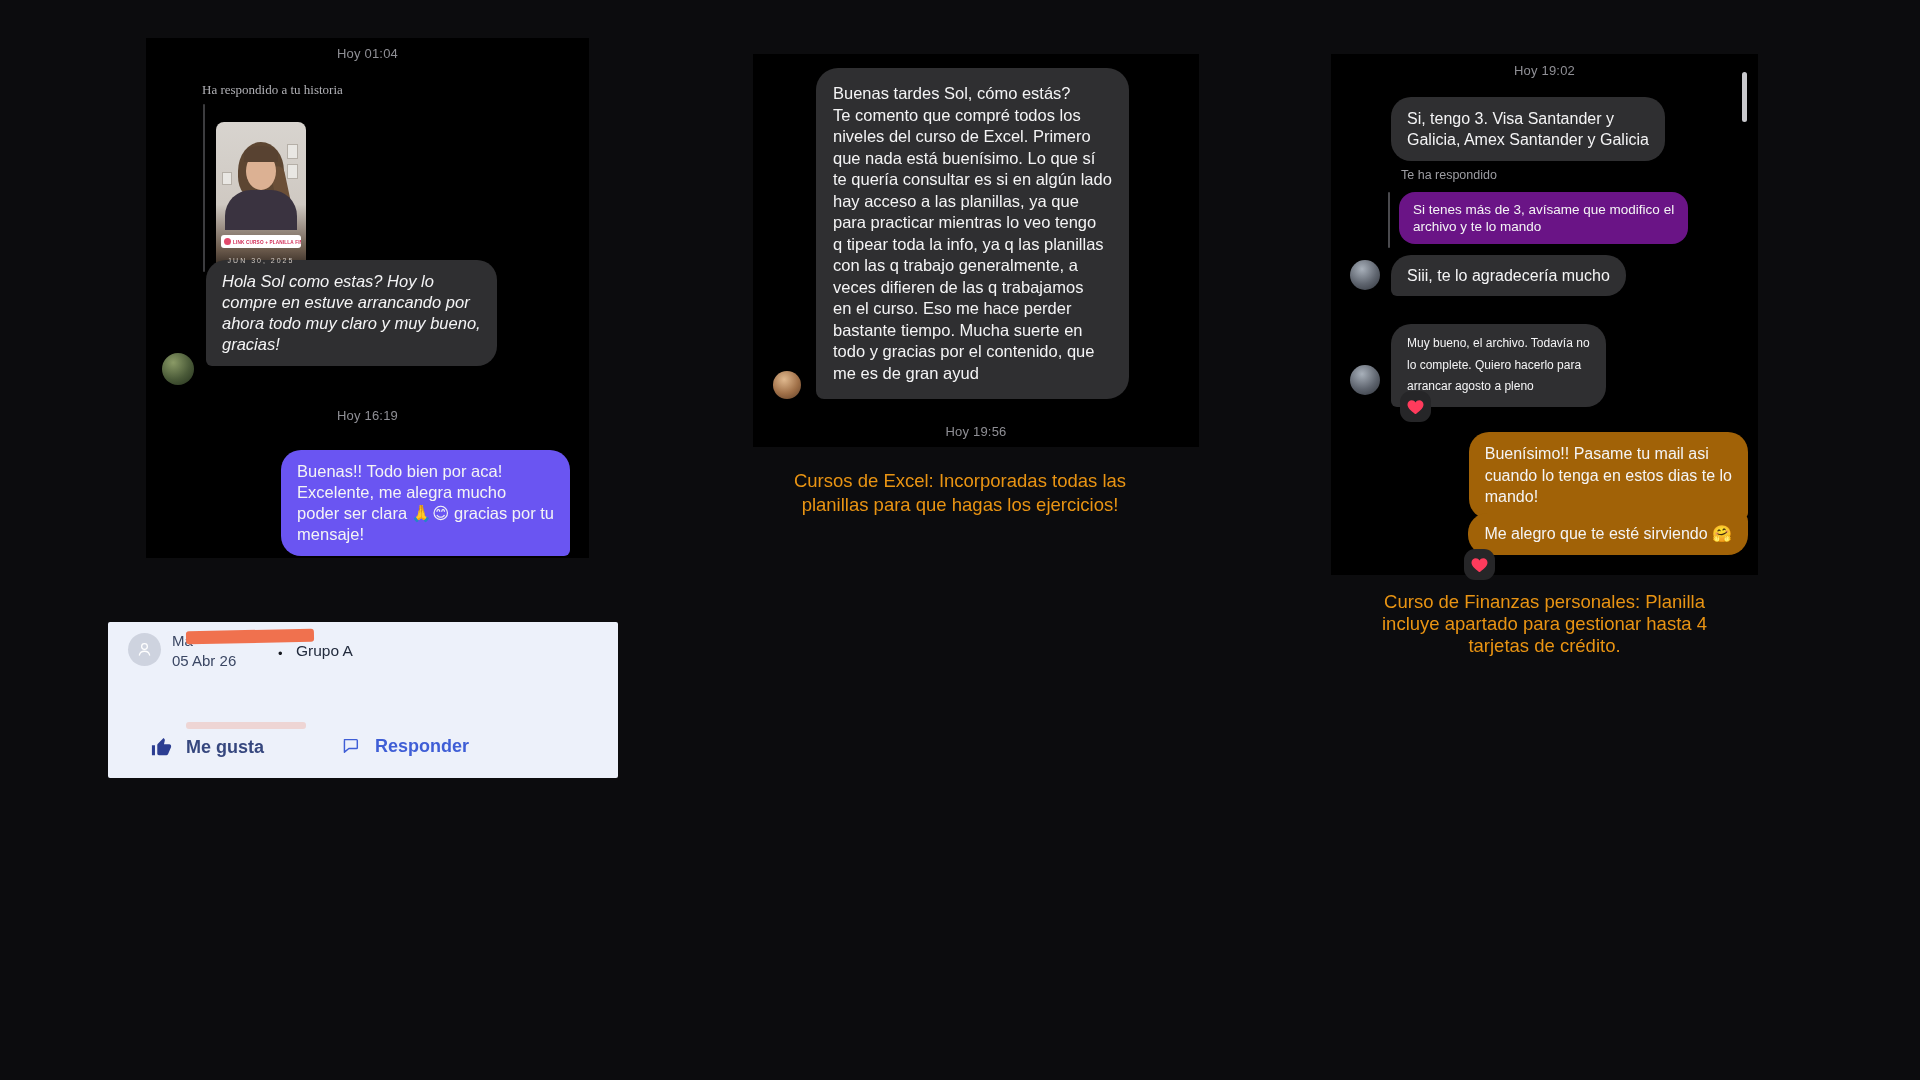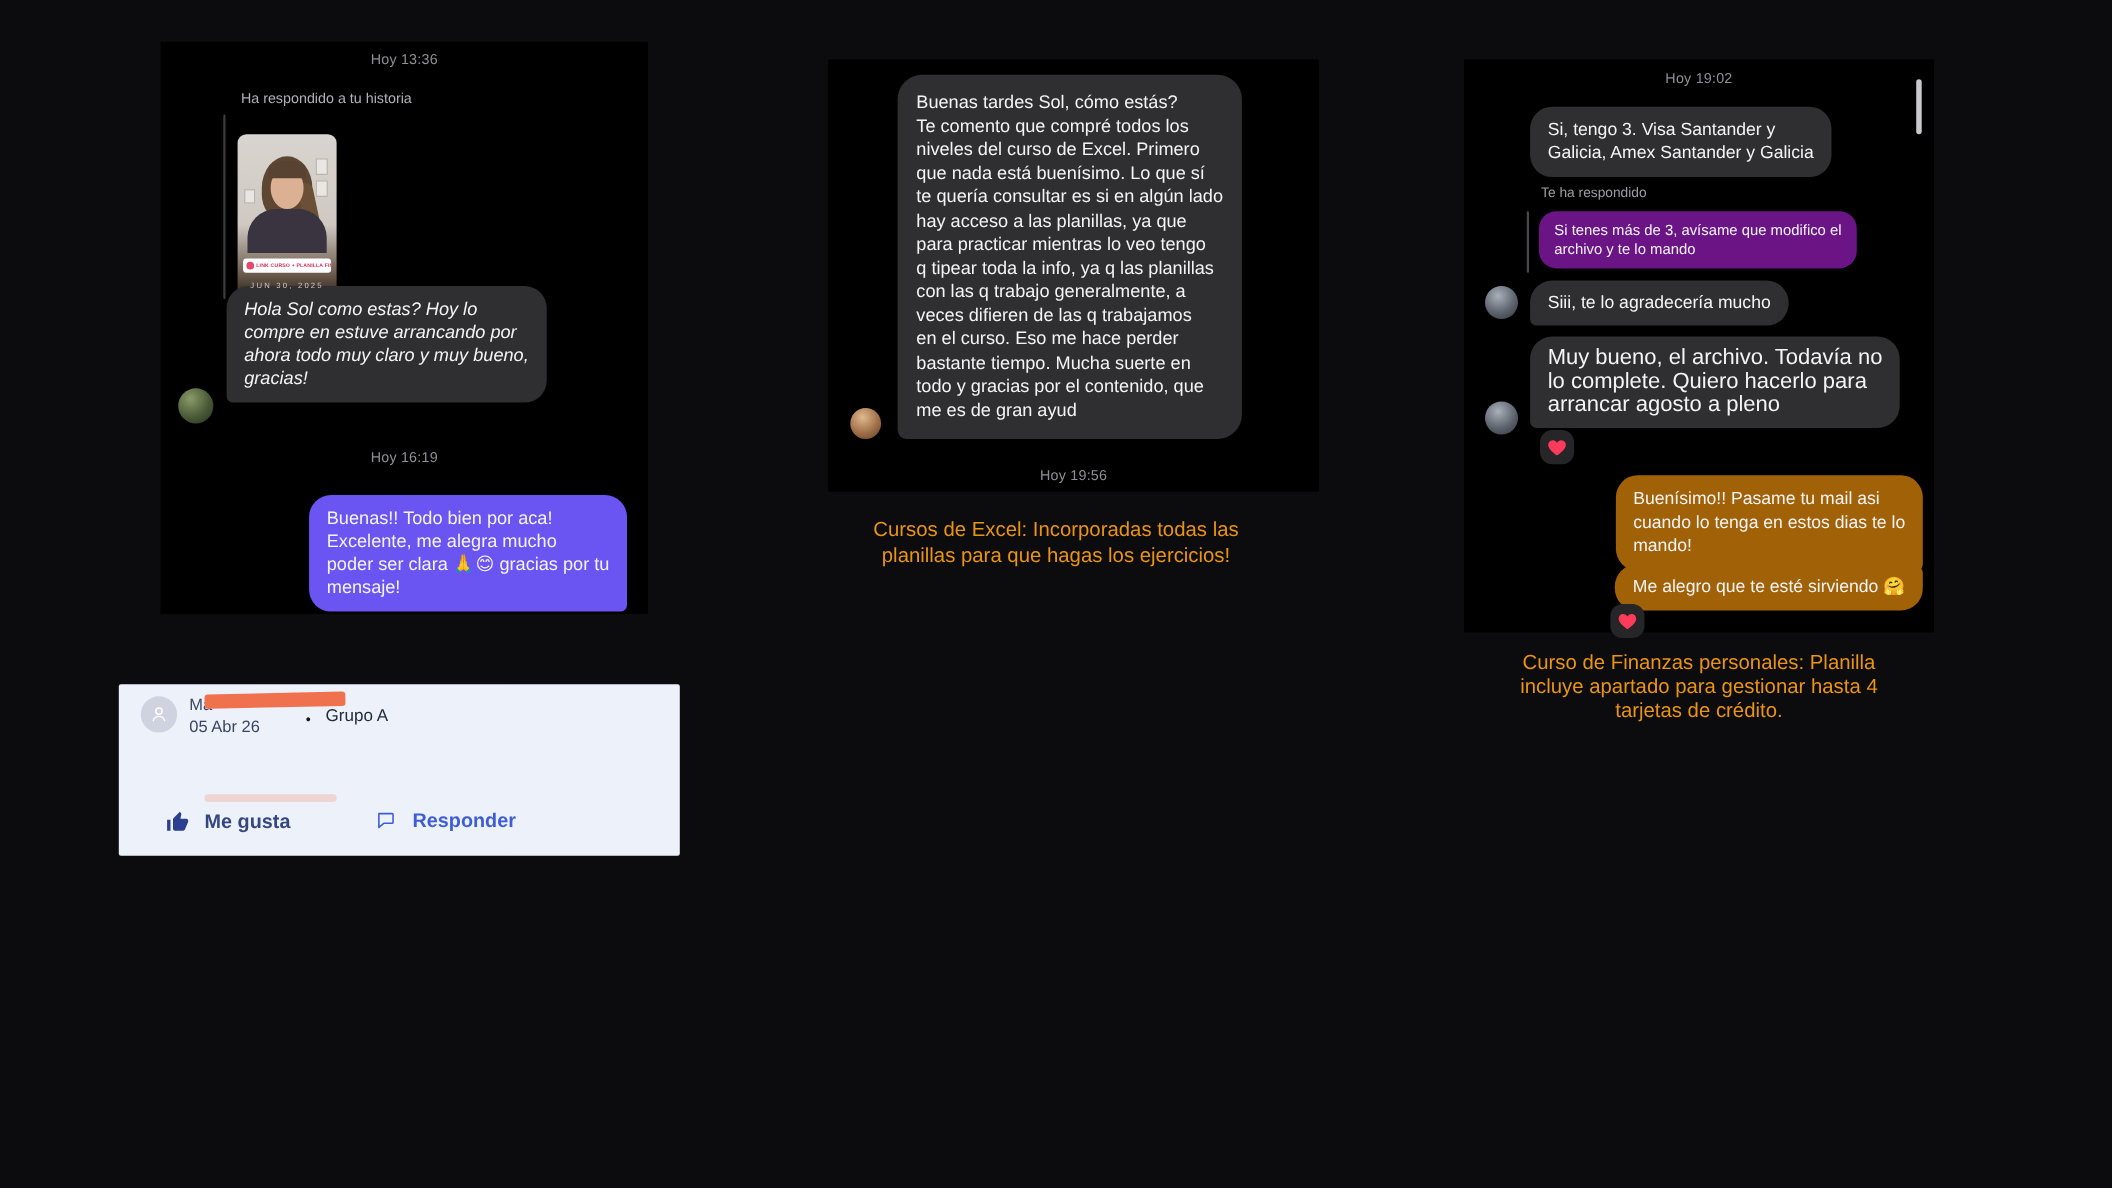--- a/index.html
+++ b/index.html
@@ -77,23 +77,23 @@
   .redact.faint { background:rgba(240,113,78,.22); transform:none; }
   .action-label { font-size:18px; font-weight:600; }
   .like-label { color:#36477e; }
   .reply-label { color:#3f5ed6;text-align:right; }
 </style>
 </head>
 <body>
 
 <div class="panel" style="left:146px; top:38px; width:443px; height:520px;">
 
-  <div class="abs ts" style="top:8px;">Hoy 13:36</div>
-
-  <div class="abs muted-label" style="left:73px; top:44px;">Ha respondido a tu historia</div>
+  <div class="abs ts" style="top:8px;">Hoy 01:04</div>
+
+  <div class="abs muted-label" style="left:56px; top:44px;font-family:Liberation Serif, serif;">Ha respondido a tu historia</div>
 
   <div class="abs story-line" style="left:57px; top:66px; height:168px;"></div>
 
   <div class="abs story-thumb" style="left:70px; top:84px; width:90px; height:150px;">
     <div class="frame" style="right:8px; top:22px; width:11px; height:15px;"></div>
     <div class="frame" style="right:8px; top:42px; width:11px; height:15px;"></div>
     <div class="frame" style="left:6px; top:50px; width:10px; height:13px;"></div>
     <div class="hair"></div>
     <div class="ponytail"></div>
     <div class="face"></div>
@@ -159,21 +159,21 @@
 
   <div class="abs reply-quote-line" style="left:57px; top:138px; height:56px;"></div>
 
   <div class="abs bubble quoted preline" style="left:68px; top:138px;">Si tenes más de 3, avísame que modifico el
 archivo y te lo mando</div>
 
   <div class="abs avatar av3" style="left:19px; top:206px; width:30px; height:30px;"></div>
 
   <div class="abs bubble" style="left:60px; top:201px; font-size:16px; line-height:21px; padding:10px 16px; border-bottom-left-radius:6px;">Siii, te lo agradecería mucho</div>
 
-  <div class="abs bubble preline" style="left:60px; top:252px; font-size:20px; line-height:21.5px; padding:9px 16px; border-bottom-left-radius:6px;">Muy bueno, el archivo. Todavía no
+  <div class="abs bubble preline" style="left:60px; top:270px; font-size:12px; line-height:21.5px; padding:9px 16px; border-bottom-left-radius:6px;">Muy bueno, el archivo. Todavía no
 lo complete. Quiero hacerlo para
 arrancar agosto a pleno</div>
 
   <div class="abs avatar av3" style="left:19px; top:311px; width:30px; height:30px;"></div>
 
   <div class="abs reaction" style="left:69px; top:337px;">
     <svg width="17" height="16" viewBox="0 0 24 22">
       <path fill="#ff3b5c" d="M12 21S2.5 15 1 9.5C-.2 5.2 2.8 1.5 6.8 1.5c2.2 0 4 1.2 5.2 3 1.2-1.8 3-3 5.2-3 4 0 7 3.7 5.8 8C21.5 15 12 21 12 21z"></path>
     </svg>
   </div>

